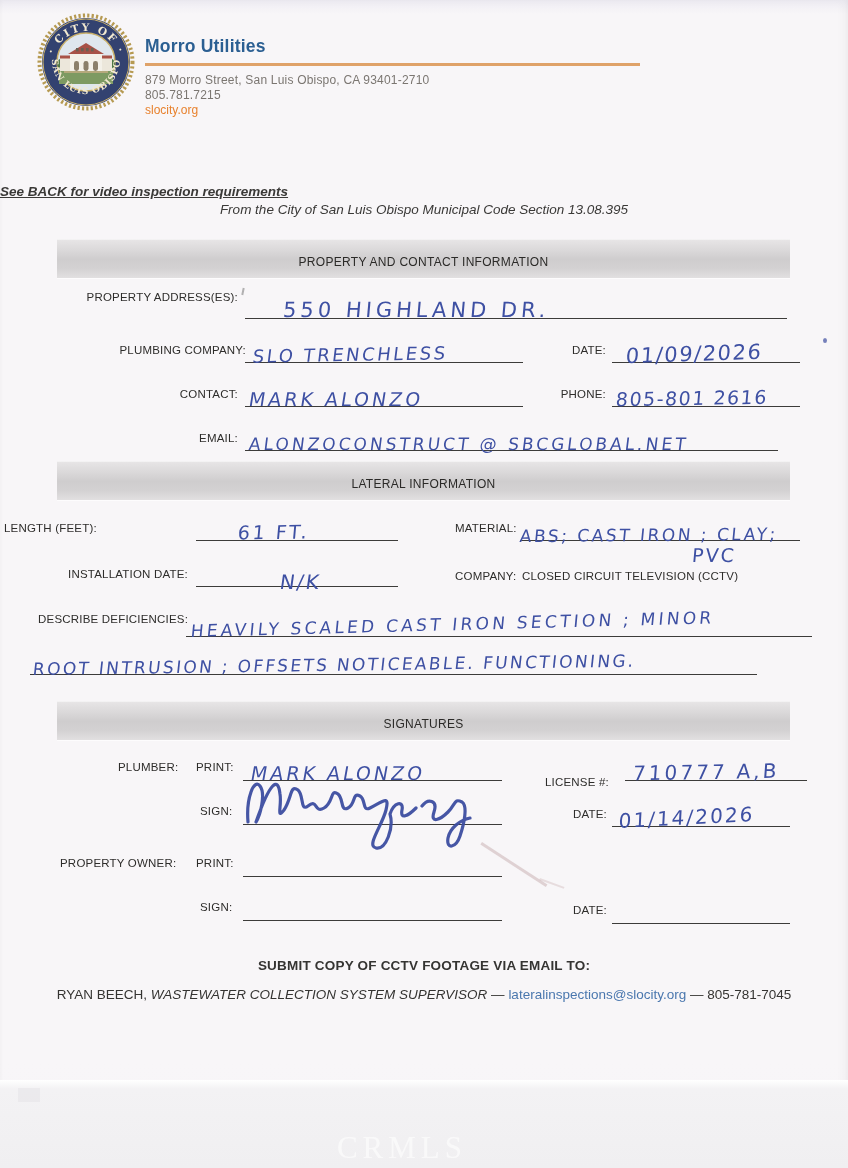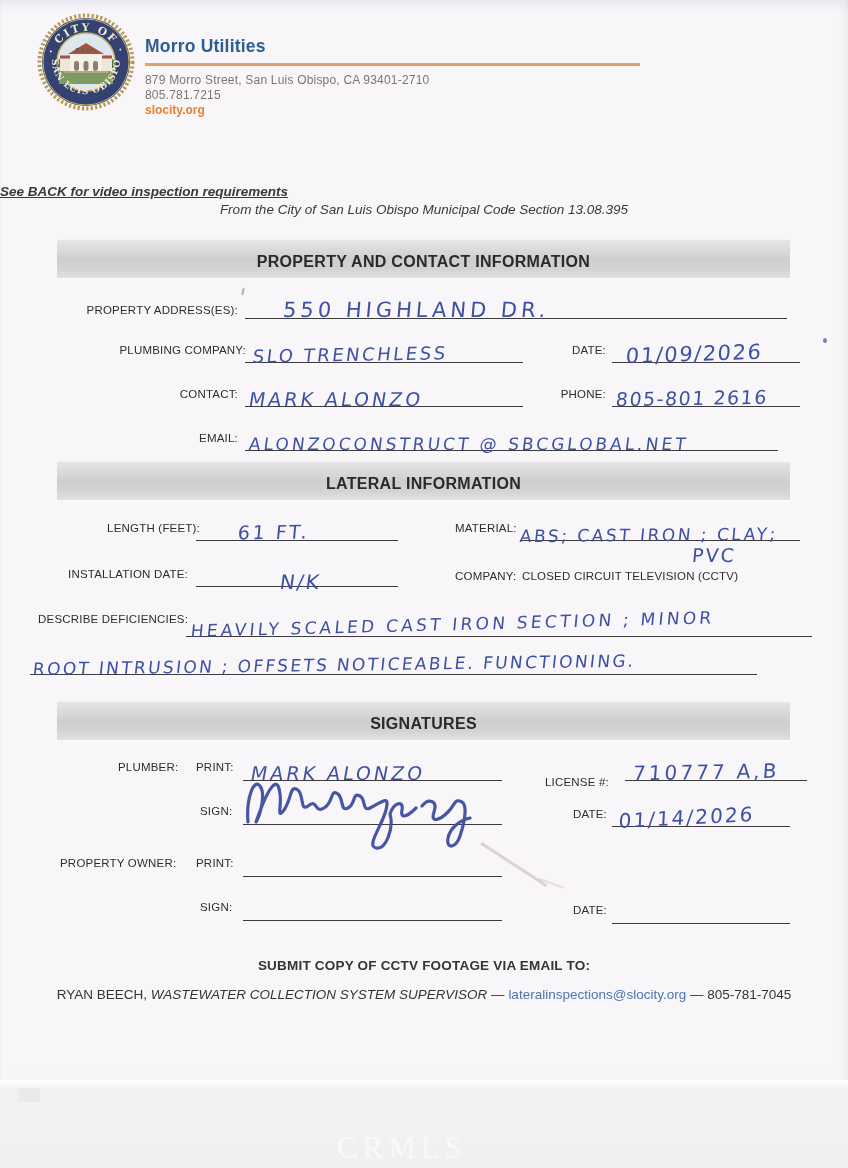--- a/index.html
+++ b/index.html
@@ -22,24 +22,24 @@
     white-space:nowrap;
     transform:skewX(-5deg);
     line-height:1;
   }
   .bar{
     left:57px;width:733px;height:39px;
     background:linear-gradient(180deg,#e8e6e7 0%,#dbd9da 28%,#cfcdce 52%,#d3d1d2 75%,#e2e0e1 100%);
     display:flex;align-items:center;justify-content:center;
     box-shadow:0 1px 0 rgba(255,255,255,0.7), inset 0 1px 0 rgba(255,255,255,0.5);
   }
-  .bar span{font-size:16px;font-weight:bold;color:#2b2a28;letter-spacing:0.3px;padding-top:6px;}
+  .bar span{font-size:12px;font-weight:normal;color:#2b2a28;letter-spacing:0.3px;padding-top:6px;}
   .hdr-dept{font-size:17.5px;font-weight:bold;color:#2b5f92;letter-spacing:0.2px;}
   .hdr-sub{font-size:12px;color:#7b7671;letter-spacing:0.2px;}
-  .hdr-web{font-size:12px;font-weight:bold;color:#e8822e;}
+  .hdr-web{font-size:12px;font-weight:normal;color:#e8822e;}
   .title{font-size:19px;font-weight:bold;color:#3a3937;letter-spacing:0.2px;text-align:center;width:100%;}
   .subtitle{font-size:13.5px;font-weight:bold;font-style:italic;color:#3a3937;text-decoration:underline;width:100%;}
   .coderef{font-size:13.5px;font-style:italic;color:#3a3937;text-align:center;width:100%;}
   .foot-b{font-size:13.5px;font-weight:bold;color:#353432;text-align:center;width:100%;letter-spacing:0.2px;}
   .foot-line{font-size:13.5px;color:#353432;text-align:center;width:100%;}
   .foot-line .it{font-style:italic;}
   .foot-line .em{color:#4a77ae;}
   .wm{
     font-family:"Liberation Serif", serif;
     font-size:31px;color:#ffffff;opacity:0.6;letter-spacing:5px;
@@ -95,21 +95,21 @@
   <div class="abs hdr-sub" style="left:145px;top:88px">805.781.7215</div>
   <div class="abs hdr-web" style="left:145px;top:103px">slocity.org</div>
 
   <div class="abs subtitle" style="top:184px">See BACK for video inspection requirements</div>
   <div class="abs coderef" style="top:202px">From the City of San Luis Obispo Municipal Code Section 13.08.395</div>
 
   <div class="abs bar" style="top:239px">
     <span>PROPERTY AND CONTACT INFORMATION</span>
   </div>
 
-  <div class="abs lbl" style="left:0;top:304px;width:238px;text-align:right">PROPERTY ADDRESS(ES):</div>
+  <div class="abs lbl" style="left:0;top:291px;width:238px;text-align:right">PROPERTY ADDRESS(ES):</div>
   <div class="abs fline" style="left:245px;top:282px;width:542px;height:36px">
     <span class="abs hw" style="left:38px;bottom:-3px;font-size:21px;letter-spacing:4px">550 HIGHLAND DR.</span>
   </div>
 
   <div class="abs lbl" style="left:8px;top:344px;width:238px;text-align:right">PLUMBING COMPANY:</div>
   <div class="abs fline" style="left:245px;top:326px;width:278px;height:36px">
     <span class="abs hw" style="left:8px;bottom:-2px;font-size:18px;letter-spacing:2.5px;transform:skewX(-8deg) rotate(-1deg)">SLO TRENCHLESS</span>
   </div>
   <div class="abs lbl" style="left:560px;top:344px;width:46px;text-align:right">DATE:</div>
   <div class="abs fline" style="left:612px;top:326px;width:188px;height:36px">
@@ -127,21 +127,21 @@
 
   <div class="abs lbl" style="left:0;top:432px;width:238px;text-align:right">EMAIL:</div>
   <div class="abs fline" style="left:245px;top:414px;width:533px;height:36px">
     <span class="abs hw" style="left:4px;bottom:-3px;font-size:17px;letter-spacing:3px;transform:skewX(-7deg)">ALONZOCONSTRUCT @ SBCGLOBAL.NET</span>
   </div>
 
   <div class="abs bar" style="top:461px">
     <span>LATERAL INFORMATION</span>
   </div>
 
-  <div class="abs lbl" style="left:12px;top:522px;width:188px;text-align:right">LENGTH (FEET):</div>
+  <div class="abs lbl" style="left:4px;top:522px;width:188px;">LENGTH (FEET):</div>
   <div class="abs fline" style="left:196px;top:504px;width:202px;height:36px">
     <span class="abs hw" style="left:42px;bottom:-2px;font-size:19px;letter-spacing:2.5px;transform:skewX(-6deg) rotate(-1deg)">61 FT.</span>
   </div>
   <div class="abs lbl" style="left:455px;top:522px;width:60px;text-align:right">MATERIAL:</div>
   <div class="abs fline" style="left:520px;top:504px;width:280px;height:36px;overflow:visible">
     <span class="abs hw" style="left:0;bottom:-4px;font-size:17px;letter-spacing:2.5px;transform:skewX(-6deg) rotate(-0.5deg)">ABS; CAST IRON ; CLAY;</span>
   </div>
   <div class="abs hw" style="left:692px;top:546px;font-size:19px;letter-spacing:2px">PVC</div>
 
   <div class="abs lbl" style="left:0;top:568px;width:188px;text-align:right">INSTALLATION DATE:</div>

